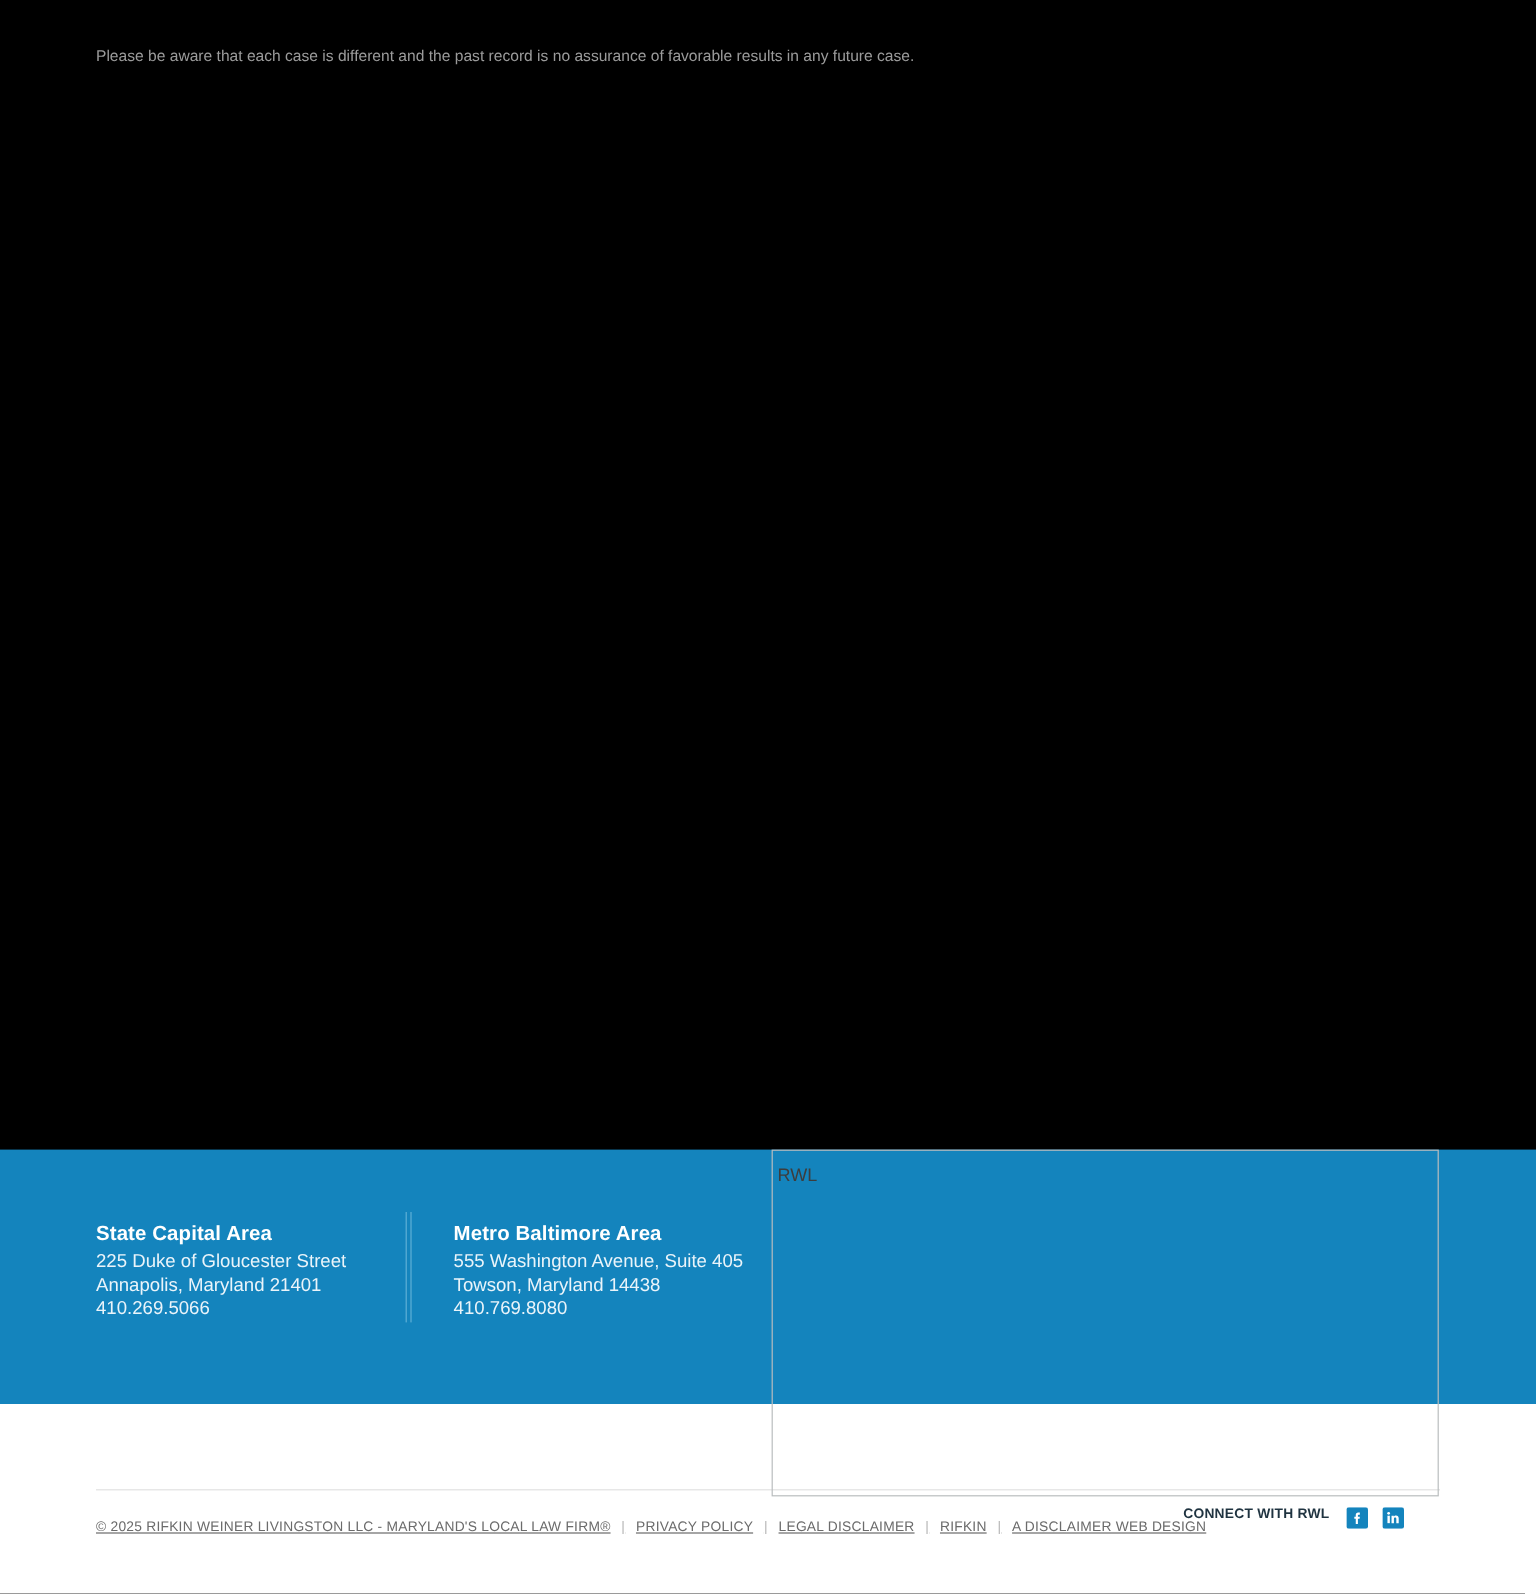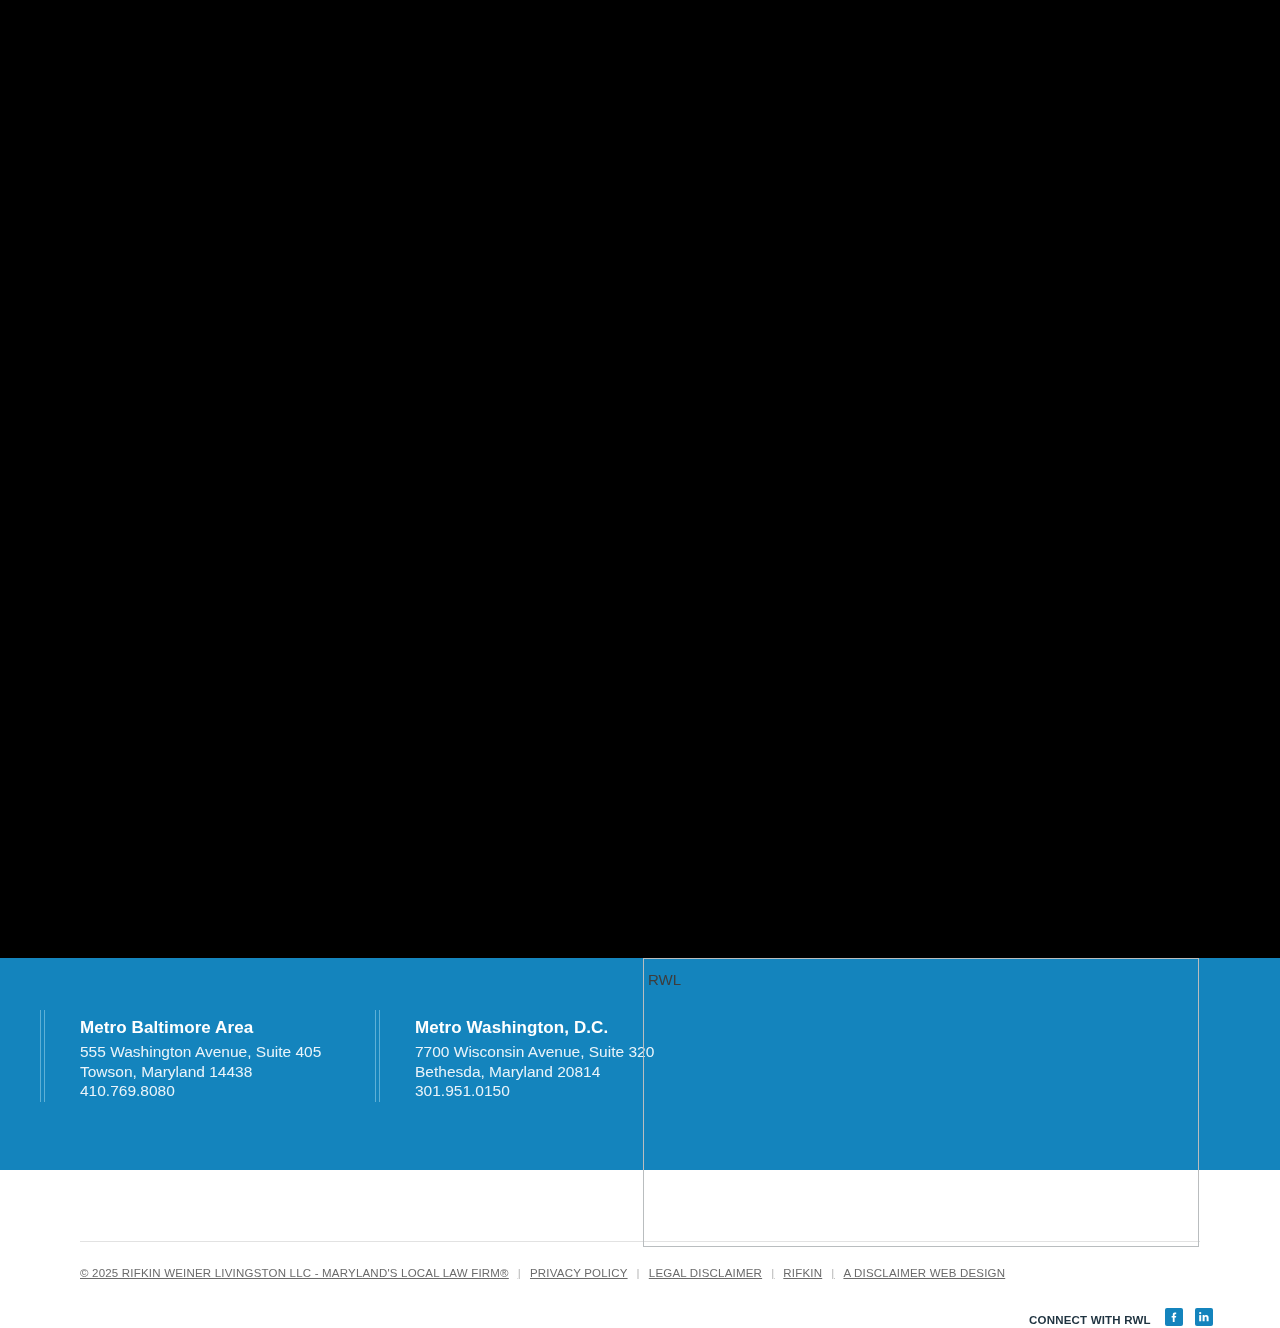--- a/index.html
+++ b/index.html
@@ -126,24 +126,23 @@
     margin: 0 9px;
   }
   .copyright-row a.flink {
     color: #6b6b6b;
     text-decoration: none;
     white-space: nowrap;
   }
   .connect-wrap {
     position: absolute;
     left: 986px;
-    top: 1308px;
+    top: 1256px;
     display: flex;
-    align-items: flex-end;
-    margin-left: 43px;
+    align-items: flex-start;
   }
   .connect-label {
     font-size: 11.5px;
     font-weight: bold;
     color: #1f3340;
     letter-spacing: 0.2px;
     white-space: nowrap;
   }
   .social {
     display: inline-flex;
@@ -179,42 +178,42 @@
 </head>
 <body>
 
 <div class="page">
 
   <div class="hero-blank"></div>
 
   <div class="offices-band">
     <div class="offices-inner">
 
+      <div class="office col1">
+        <h3>State Capital Area</h3>
+        <div class="line">225 Duke of Gloucester Street</div>
+        <div class="line">Annapolis, Maryland 21401</div>
+        <a class="phone" href="#">410.269.5066</a>
+      </div>
 
       <div class="office col2">
         <span class="divider"></span>
         <h3>Metro Baltimore Area</h3>
         <div class="line">555 Washington Avenue, Suite 405</div>
         <div class="line">Towson, Maryland 14438</div>
         <a class="phone" href="#">410.769.8080</a>
       </div>
 
-      <div class="office col3">
-        <span class="divider"></span>
-        <h3>Metro Washington, D.C.</h3>
-        <div class="line">7700 Wisconsin Avenue, Suite 320</div>
-        <div class="line">Bethesda, Maryland 20814</div>
-        <a class="phone" href="#">301.951.0150</a>
-      </div>
 
     </div>
   </div>
 
   <div class="lower-footer"></div>
 
+  <div class="disclaimer">Please be aware that each case is different and the past record is no assurance of favorable results in any future case.</div>
 
   <div class="legal-rule"></div>
 
   <div class="copyright-row">
     <span class="cpy">© 2025 RIFKIN WEINER LIVINGSTON LLC - MARYLAND'S LOCAL LAW FIRM®</span>
     <span class="sep">|</span>
     <a class="flink" href="#">PRIVACY POLICY</a>
     <span class="sep">|</span>
     <a class="flink" href="#">LEGAL DISCLAIMER</a>
     <span class="sep">|</span>

